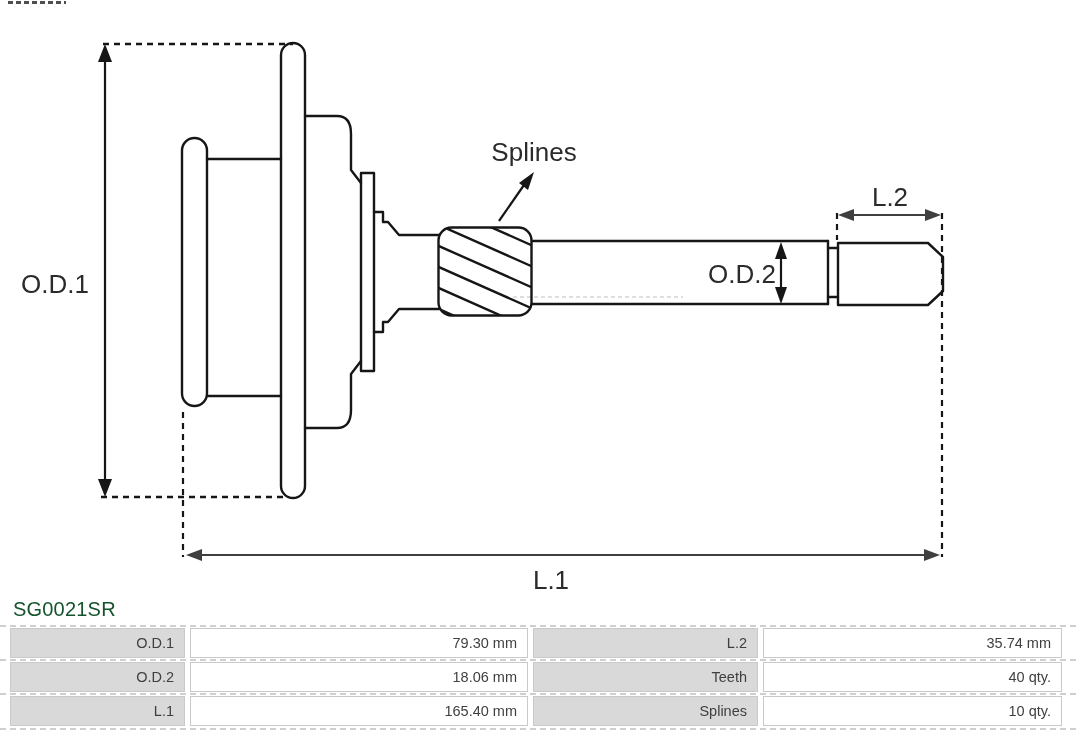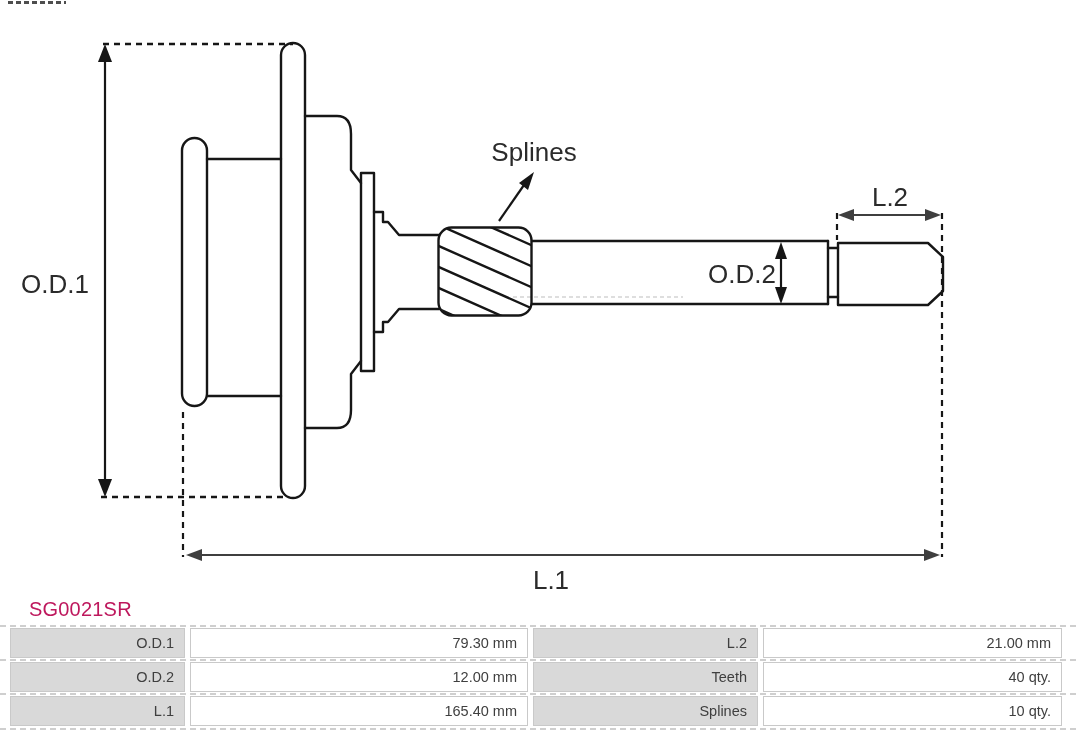--- a/index.html
+++ b/index.html
@@ -11,21 +11,21 @@
   .wm-line{
     position:absolute;left:0;width:1080px;height:2px;
     background:repeating-linear-gradient(90deg,#cfcfcf 0 6px,transparent 6px 10px);
   }
   .wm-corner{
     position:absolute;left:8px;top:1px;width:58px;height:3px;
     background:repeating-linear-gradient(90deg,#4e4e4e 0 5px,transparent 5px 8px);
   }
   .part-number{
     position:absolute;left:13px;top:598px;
-    font-size:20px;color:#be185d;letter-spacing:0.2px;margin-left:16px;
+    font-size:20px;color:#14532d;letter-spacing:0.2px;
   }
   .spec-table{
     position:absolute;left:10px;top:628px;width:1052px;
     display:grid;
     grid-template-columns:175px 338px 225px 299px;
     grid-auto-rows:30px;
     column-gap:5px;row-gap:4px;
   }
   .cell{
     box-sizing:border-box;border:1px solid #c9c9c9;
@@ -130,24 +130,24 @@
       <text x="534" y="161" font-size="26" fill="#2b2b2b" text-anchor="middle">Splines</text>
     </g>
   </svg>
 
   <div class="part-number">SG0021SR</div>
 
   <div class="spec-table">
     <div class="cell label">O.D.1</div>
     <div class="cell value">79.30 mm</div>
     <div class="cell label">L.2</div>
-    <div class="cell value">21.00 mm</div>
+    <div class="cell value">35.74 mm</div>
 
     <div class="cell label">O.D.2</div>
-    <div class="cell value">12.00 mm</div>
+    <div class="cell value">18.06 mm</div>
     <div class="cell label">Teeth</div>
     <div class="cell value">40 qty.</div>
 
     <div class="cell label">L.1</div>
     <div class="cell value">165.40 mm</div>
     <div class="cell label">Splines</div>
     <div class="cell value">10 qty.</div>
   </div>
 
 </div>

